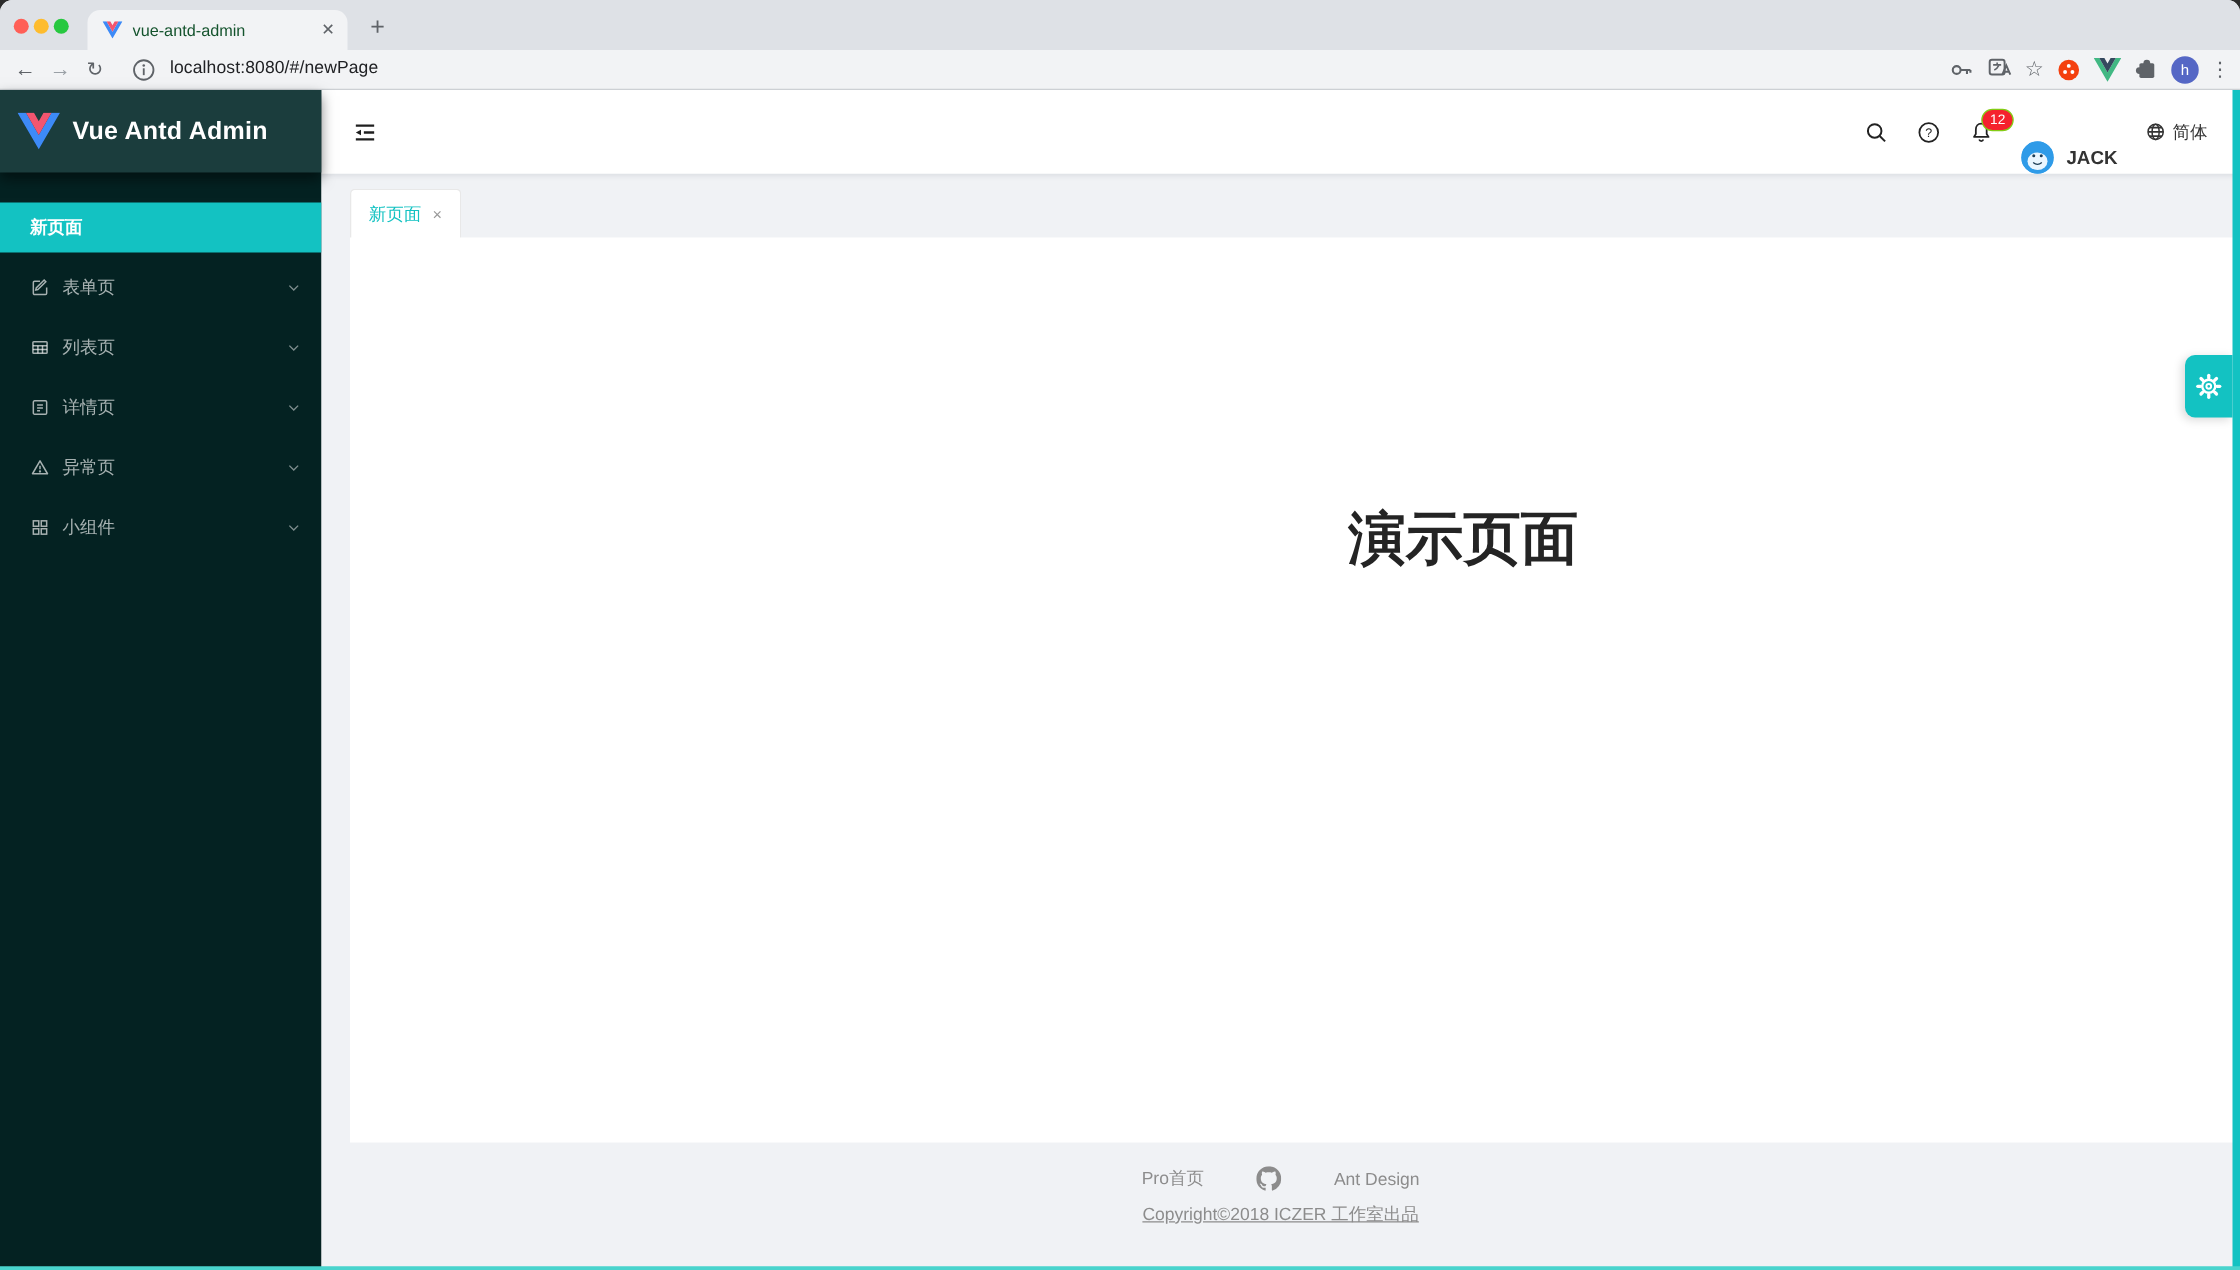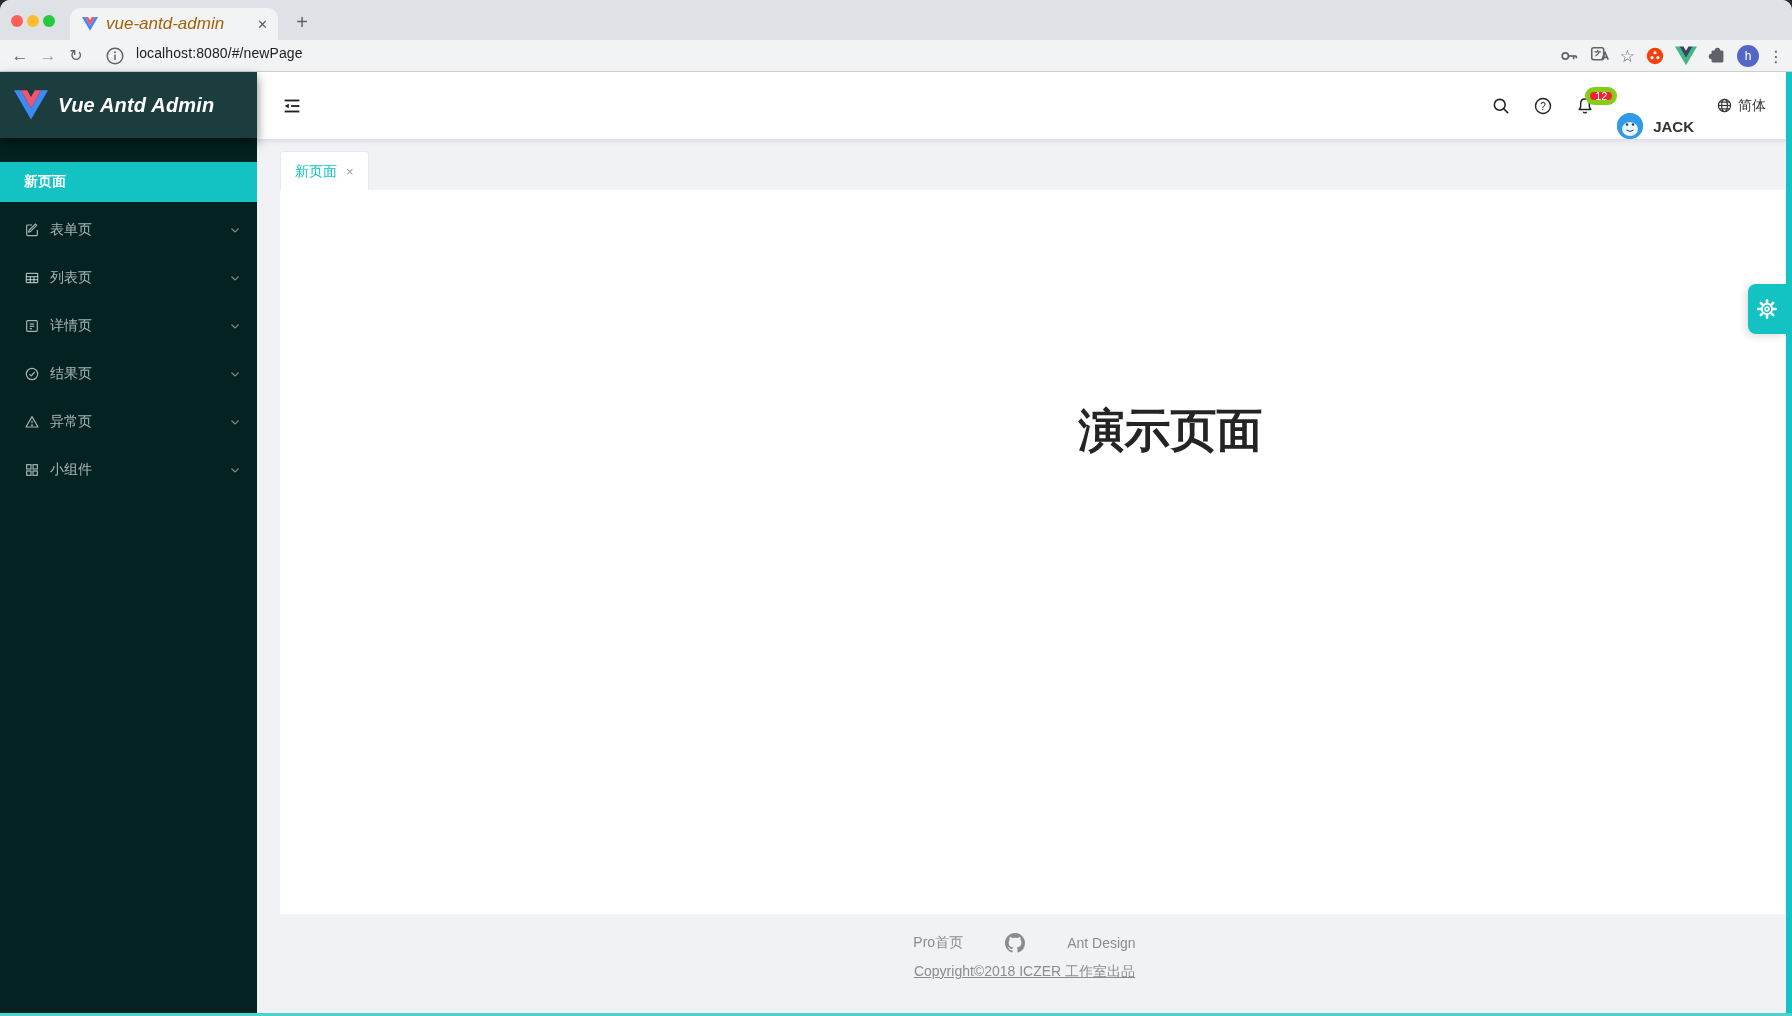--- a/index.html
+++ b/index.html
@@ -7,21 +7,21 @@
   body { font-family:"Liberation Sans","DejaVu Sans",sans-serif; }
   .screen { position:relative; width:1792px; height:1016px; overflow:hidden;
             background:#f0f2f5; border-radius:10px 10px 0 0; }
 
   
   .tabstrip { position:absolute; left:0; top:0; width:1792px; height:40px; background:#dee1e6; }
   .traffic { position:absolute; top:15px; width:12px; height:12px; border-radius:50%; }
   .t-red{ left:11px; background:#ff5f57; } .t-yellow{ left:27px; background:#febc2e; } .t-green{ left:43px; background:#27c840; }
   .btab { position:absolute; left:70px; top:8px; width:208px; height:32px; background:#f2f3f5;
           border-radius:10px 10px 0 0; display:flex; align-items:center; padding:0 10px 0 12px; }
-  .btab .title { flex:1; font-size:17px; color:#a16207; margin-left:8px; white-space:nowrap; overflow:hidden;font-style:italic; }
+  .btab .title { flex:1; font-size:13px; color:#14532d; margin-left:8px; white-space:nowrap; overflow:hidden; }
   .btab .bclose { font-size:13px; color:#5f6368; cursor:pointer; }
   .newtab-btn { position:absolute; left:288px; top:8px; width:28px; height:28px; display:flex;
                 align-items:center; justify-content:center; font-size:20px; color:#5f6368; }
   .toolbar { position:absolute; left:0; top:40px; width:1792px; height:32px; background:#f2f3f5;
              border-bottom:1px solid #cfd2d6; display:flex; align-items:center; }
   .navico { width:28px; height:28px; display:flex; align-items:center; justify-content:center;
             font-size:17px; color:#5f6368; }
   .navico.fwd { color:#9aa0a6; }
   .navico.rel { font-size:16px; }
   .urlzone { display:flex; align-items:flex-start; margin-left:14px; }
@@ -29,41 +29,41 @@
   .tool-right { position:absolute; right:8px; top:40px; height:32px; display:flex; align-items:center; gap:9px; }
   .tico { width:22px; height:22px; display:flex; align-items:center; justify-content:center; color:#5f6368; }
   .star-g { font-size:17px; color:#5f6368; }
   .ext-avatar { width:22px; height:22px; border-radius:50%; background:#5567c5; color:#fff;
                 font-size:12px; display:flex; align-items:center; justify-content:center; }
   .dots-g { font-size:16px; color:#5f6368; letter-spacing:0; }
 
   
   .sidebar { position:absolute; left:0; top:72px; width:257px; height:944px; background:#042222; z-index:3; }
   .logo-row { position:relative; height:66px; background:#1b3d3d; display:flex; align-items:center;
-              padding-left:14px; box-shadow:0 5px 10px rgba(0,0,0,.5); z-index:2;font-style:italic; }
+              padding-left:14px; box-shadow:0 5px 10px rgba(0,0,0,.5); z-index:2; }
   .logo-row .apptitle { color:#fff; font-size:20px; font-weight:bold; margin-left:10px; letter-spacing:.2px; }
   .menu { position:absolute; left:0; top:90px; width:100%; }
   .mitem { height:40px; display:flex; align-items:center; padding:0 16px 0 24px;
            color:rgba(255,255,255,.65); font-size:14px; margin-bottom:8px; cursor:pointer; }
   .mitem.selected { background:#13c2c2; color:#fff; font-weight:bold; }
   .mitem .micon { width:16px; height:16px; margin-right:10px; display:flex; align-items:center; }
   .mitem .mlabel { flex:1; }
   .mitem .chev { width:12px; height:12px; opacity:.75; }
   .micon svg, .chev svg { display:block; }
 
   
   .appheader { position:absolute; left:257px; top:72px; width:1535px; height:67px; background:#fff;
                box-shadow:0 2px 5px rgba(0,21,41,.1); z-index:2; display:flex; align-items:center; }
   .fold { margin-left:24px; width:22px; height:22px; color:#1f1f1f; cursor:pointer; }
   .hdr-right { position:absolute; right:26px; top:0; height:67px; display:flex; align-items:center; gap:22px; }
   .hico { width:20px; height:20px; color:#222; display:flex; align-items:center; justify-content:center; cursor:pointer; }
   .bellwrap { position:relative; }
   .badge { position:absolute; top:-9px; left:10px; min-width:26px; height:18px; background:#f5222d;
            border-radius:9px; color:#fff; font-size:11px; display:flex; align-items:center;
-           justify-content:center; padding:0 5px; border:5px solid #84cc16; }
+           justify-content:center; padding:0 5px; border:1px solid #84cc16; }
   .userwrap { display:flex; align-items:center; gap:10px; cursor:pointer;margin-top:41px; }
   .uavatar { width:26px; height:26px; border-radius:50%; background:#2f9be8; position:relative; overflow:hidden; }
   .uname { font-size:15px; font-weight:bold; color:#333; }
   .langwrap { display:flex; align-items:center; gap:5px; cursor:pointer; }
   .langtxt { font-size:14px; color:#333; }
 
   
   .contentzone { position:absolute; left:257px; top:139px; width:1535px; height:877px; background:#f0f2f5; }
   .pagetab { position:absolute; left:23px; top:12px; height:40px; background:#fff; border:1px solid #e8e8e8;
              border-bottom:none; border-radius:4px 4px 0 0; display:flex; align-items:center;
@@ -212,34 +212,20 @@
           </svg>
         </span>
         <span class="mlabel">详情页</span>
         <span class="chev">
           <svg width="12" height="12" viewBox="0 0 24 24" fill="none" stroke="currentColor" stroke-width="2.2">
               <polyline points="5,9 12,16 19,9"></polyline>
             </svg>
         </span>
       </div>
 
-      <div class="mitem">
-        <span class="micon">
-          <svg width="16" height="16" viewBox="0 0 24 24" fill="none" stroke="currentColor" stroke-width="1.8">
-            <circle cx="12" cy="12" r="8.5"></circle>
-            <polyline points="8,12.2 11,15 16,9"></polyline>
-          </svg>
-        </span>
-        <span class="mlabel">结果页</span>
-        <span class="chev">
-          <svg width="12" height="12" viewBox="0 0 24 24" fill="none" stroke="currentColor" stroke-width="2.2">
-              <polyline points="5,9 12,16 19,9"></polyline>
-            </svg>
-        </span>
-      </div>
 
       <div class="mitem">
         <span class="micon">
           <svg width="16" height="16" viewBox="0 0 24 24" fill="none" stroke="currentColor" stroke-width="1.8">
             <path d="M12 4 L21 19.5 H3 Z" stroke-linejoin="round"></path>
             <line x1="12" y1="10" x2="12" y2="14"></line>
             <circle cx="12" cy="16.8" r="0.5" fill="currentColor"></circle>
           </svg>
         </span>
         <span class="mlabel">异常页</span>

